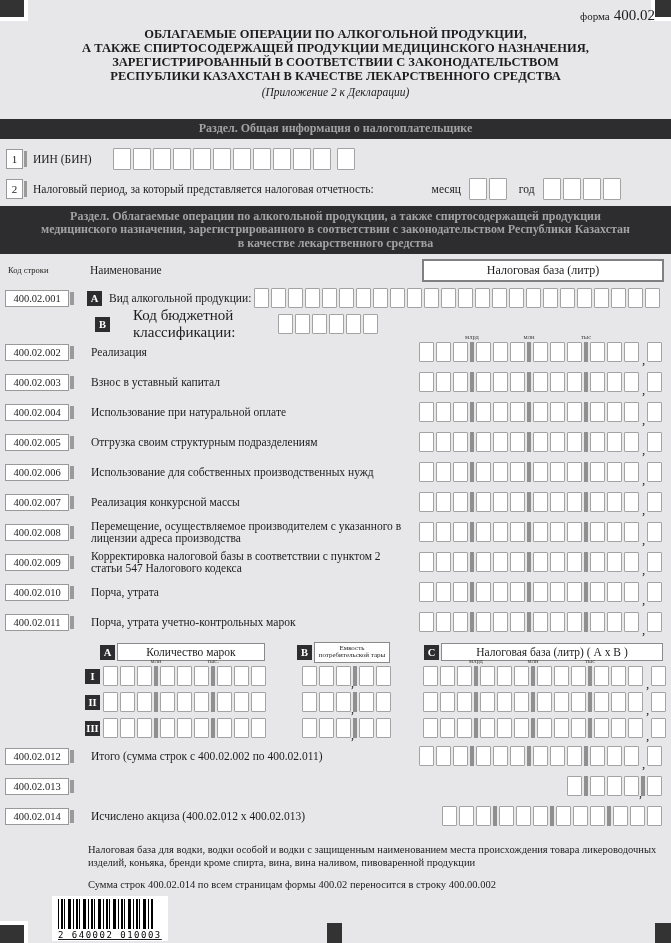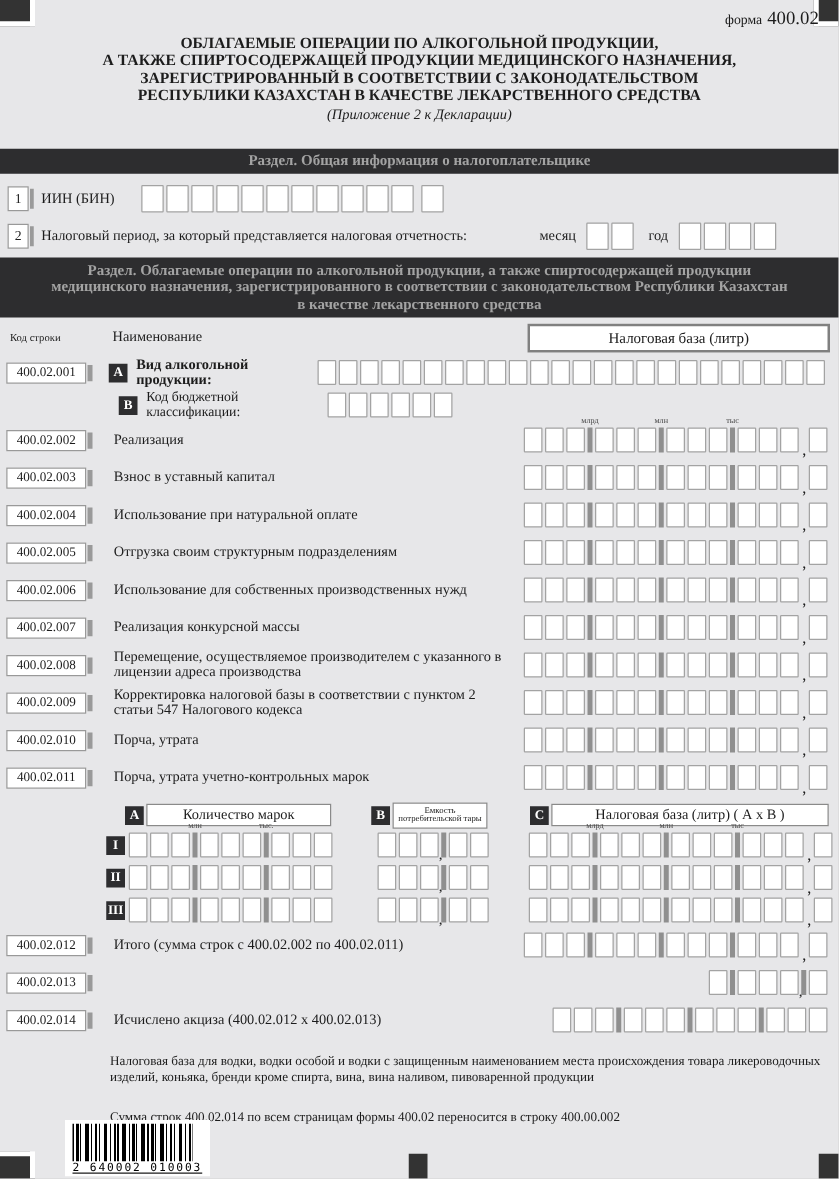--- a/index.html
+++ b/index.html
@@ -54,43 +54,43 @@
   .codebox{width:60px;background:#fff;border:1px solid #999;font-size:10.5px;text-align:center;
            padding:2px 1px;position:relative;flex:0 0 auto;}
   .codebox::after{content:"";position:absolute;right:-6px;top:1px;bottom:1px;width:4px;background:#9a9a9a;}
   .tlabel{flex:1 1 auto;font-size:11.5px;line-height:12.5px;padding-left:22px;padding-right:8px;}
   .trow .field{margin-left:auto;}
   .chip{width:15px;height:15px;background:#2d2d2f;color:#fff;font-weight:bold;text-align:center;
         line-height:15px;font-size:10.5px;flex:0 0 auto;}
   
   .row001a{display:flex;align-items:center;height:26px;padding:0 7px 0 5px;margin-top:4px;}
   .row001a .chip{margin-left:18px;margin-right:7px;}
-  .row001a .lbl{font-size:11.5px;width:145px;flex:0 0 auto;font-weight:bold;}
+  .row001a .lbl{font-size:11.5px;width:145px;flex:0 0 auto;}
   .row001b{display:flex;align-items:center;height:26px;padding-left:5px;}
   .row001b .chip{margin-left:90px;margin-right:7px;}
-  .row001b .lbl{font-size:11px;width:145px;flex:0 0 auto;}
+  .row001b .lbl{font-size:15px;width:145px;flex:0 0 auto;margin-left:16px;}
   
   .marks{margin-top:4px;}
   .mhead{display:flex;align-items:center;height:22px;}
   .mhead .chip.a{margin-left:100px;}
   .mbox{background:#fff;border:1.5px solid #8a8a8a;text-align:center;margin-left:2px;}
   .mbox.a{width:146px;font-size:11.5px;padding:2px 0;}
   .mhead .chip.b{margin-left:32px;}
   .mbox.b{width:74px;font-size:7px;line-height:7.5px;padding:2px 0;}
   .mhead .chip.c{margin-left:34px;}
   .mbox.c{width:220px;font-size:11.5px;padding:2px 0;}
   .mrow{display:flex;align-items:center;height:26px;}
   .mrow .chip{margin-left:85px;}
   .mrow .fA{margin-left:3px;}
   .mrow .fB{margin-left:34px;}
   .mrow .fC{margin-left:30px;}
   
   .footnote{margin:0 10px 0 88px;font-size:10.5px;line-height:13px;}
   .fn1{margin-top:12px;}
-  .fn2{margin-top:19px;}
+  .fn2{margin-top:9px;}
   
   .barcode{position:absolute;left:52px;bottom:2px;background:#fff;padding:3px 6px 1px;text-decoration:underline;}
   .bars{width:96px;height:30px;background:repeating-linear-gradient(90deg,
       #000 0px,#000 1px,#fff 1px,#fff 3px,#000 3px,#000 5px,#fff 5px,#fff 6px,
       #000 6px,#000 7px,#fff 7px,#fff 10px,#000 10px,#000 13px,#fff 13px,#fff 15px);}
   .bc-digits{font-family:"DejaVu Sans Mono",monospace;font-size:9px;letter-spacing:1.5px;
              text-align:center;color:#000;margin-top:1px;}
 </style>
 </head>
 <body>

